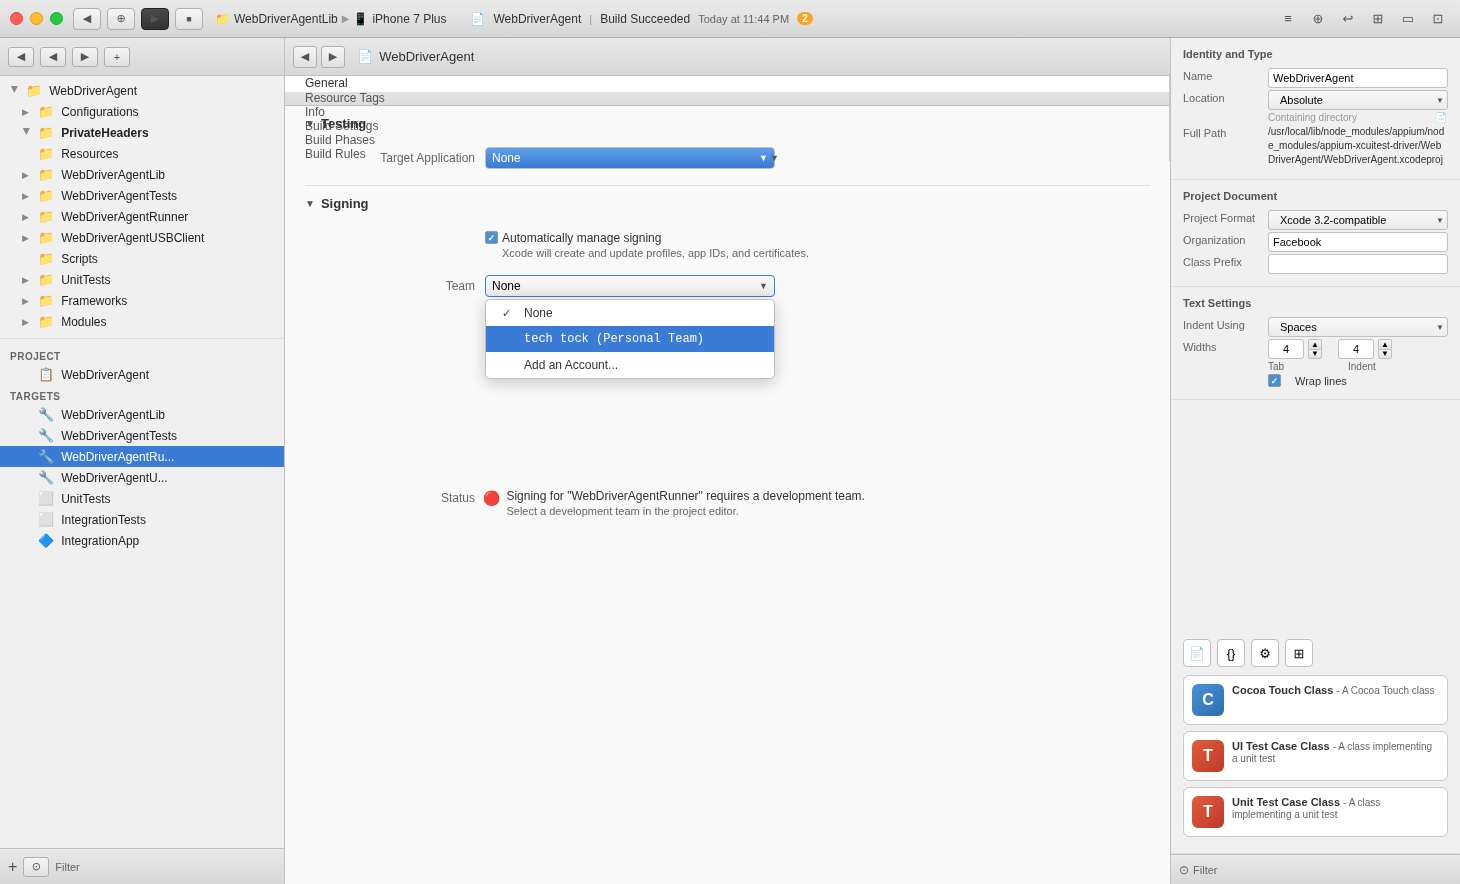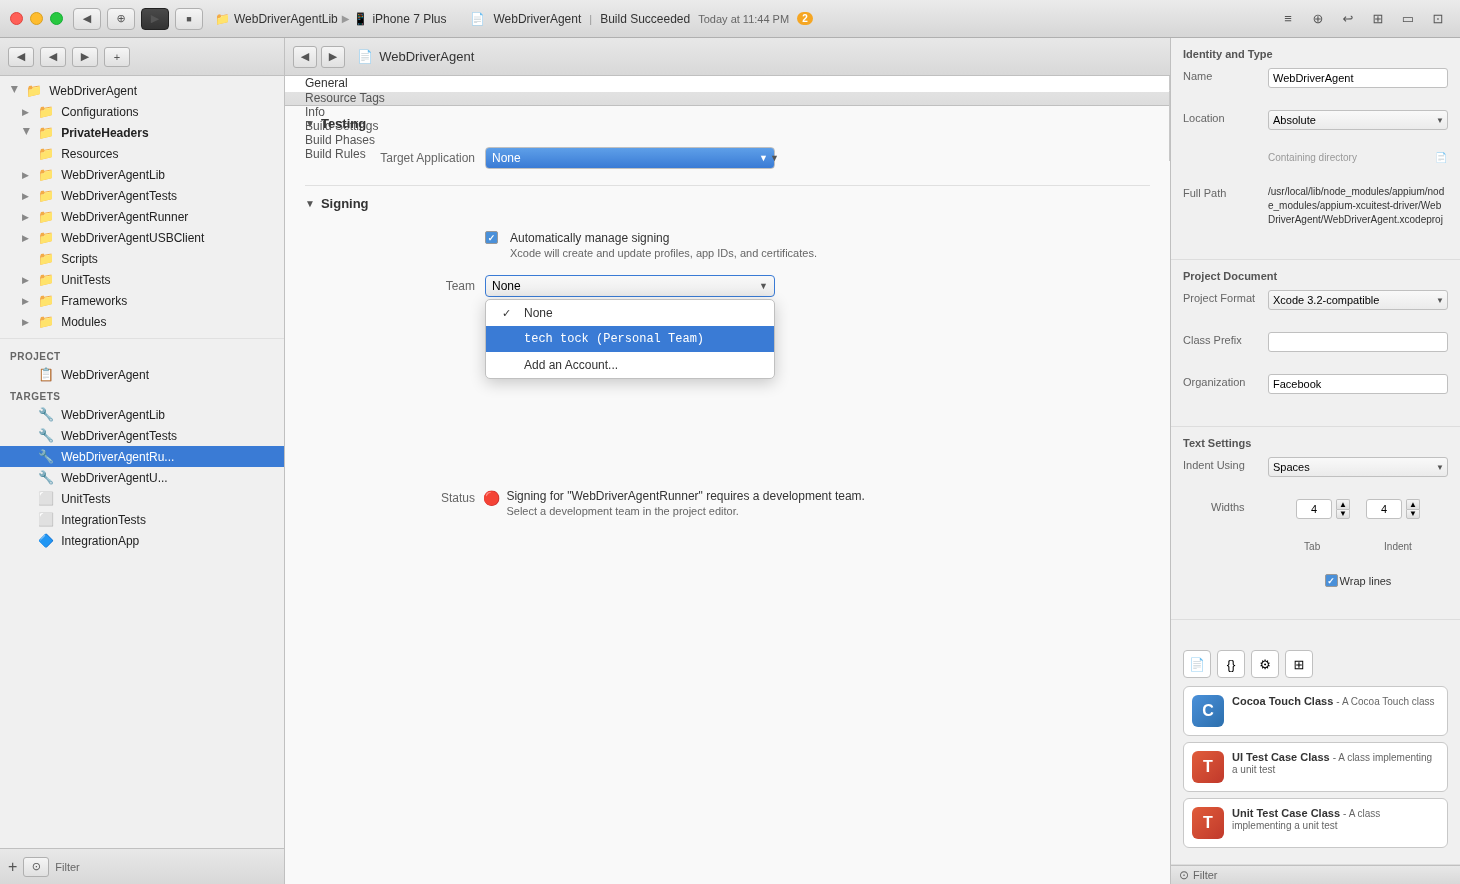--- a/index.html
+++ b/index.html
@@ -66,48 +66,48 @@
     .content-area { flex: 1; overflow-y: auto; padding: 0; }
     .section { padding: 10px 20px; }
     .section-header { display: flex; align-items: center; gap: 6px; margin-bottom: 10px; }
     .section-toggle { font-size: 10px; color: #555; cursor: pointer; }
     .section-title { font-size: 13px; font-weight: 600; color: #333; }
     .form-row { display: flex; align-items: center; padding: 6px 10px; gap: 10px; }
     .form-label { font-size: 12px; color: #666; text-align: right; width: 160px; flex-shrink: 0; }
     .dropdown-wrapper { position: relative; width: 300px; }
     .dropdown-wrapper::after { content: '▼'; position: absolute; right: 6px; top: 50%; transform: translateY(-50%); font-size: 9px; color: #555; pointer-events: none; }
 
-    .checkbox-row { display: flex; align-items: flex-start; gap: 12px; padding: 4px 0; }
+    .checkbox-row { display: flex; align-items: flex-start; gap: 4px; padding: 4px 0; }
     .checkbox-label { font-size: 12px; color: #333; font-weight: 500; }
     .checkbox-desc { font-size: 11px; color: #666; margin-top: 2px; }
     .checkbox-wrapper { display: flex; flex-direction: column; }
 
     
     .status-row { display: flex; align-items: flex-start; gap: 8px; padding: 6px 10px; }
     .status-label { font-size: 12px; color: #666; text-align: right; width: 160px; flex-shrink: 0; padding-top: 2px; }
     .status-error { display: flex; align-items: flex-start; gap: 6px; }
     .error-icon { color: #e74c3c; font-size: 14px; margin-top: 1px; }
     .error-title { font-size: 12px; color: #333; font-weight: 500; }
     .error-desc { font-size: 11px; color: #666; margin-top: 2px; }
     .dropdown-menu { background: white; border: 1px solid #c0c0c0; border-radius: 5px; box-shadow: 0 4px 16px rgba(0,0,0,0.2); min-width: 290px; overflow: hidden; }
     .dropdown-menu-item { padding: 6px 16px; font-size: 12px; color: #333; cursor: pointer; display: flex; align-items: center; gap: 8px; }
     .dropdown-menu-item.highlighted { background: #3a7bd5; color: white; font-family: Liberation Mono, monospace; }
     .dropdown-check { width: 14px; font-size: 11px; }
 
     
     .right-panel { width: 290px; background: #f0f0f0; border-left: 1px solid #c0c0c0; display: flex; flex-direction: column; overflow-y: auto; }
     .right-section { padding: 10px 12px; border-bottom: 1px solid #ddd; }
     .right-section-title { font-size: 11px; font-weight: 700; color: #555; margin-bottom: 8px; text-transform: none; }
-    .right-field-row { display: flex; align-items: flex-start; margin-bottom: 22px; justify-content: center; }
+    .right-field-row { display: flex; align-items: flex-start; margin-bottom: 2px; }
     .right-field-label { font-size: 11px; color: #666; width: 85px; flex-shrink: 0; padding-top: 2px; font-weight: 500; }
     .right-field-value { font-size: 11px; color: #333; flex: 1; }
     .right-field-value.path { font-size: 10px; color: #333; word-break: break-all; line-height: 1.4; }
     .right-field-input { width: 100%; height: 20px; border: 1px solid #c0c0c0; border-radius: 3px; padding: 0 4px; font-size: 11px; background: white; }
     .right-dropdown-wrapper { position: relative; flex: 1; }
-    .right-dropdown-wrapper select { width: 100%; height: 20px; border: 1px solid #c0c0c0; border-radius: 3px; padding: 0 4px; font-size: 11px; background: linear-gradient(to bottom, #f9f9f9, #ebebeb); appearance: none; }
+    .right-dropdown-wrapper select { width: 100%; height: 20px; border: 1px solid #c0c0c0; border-radius: 3px; padding: 0 11px; font-size: 11px; background: linear-gradient(to bottom, #f9f9f9, #ebebeb); appearance: none; }
     .right-dropdown-wrapper::after { content: '▼'; position: absolute; right: 4px; top: 50%; transform: translateY(-50%); font-size: 8px; color: #555; pointer-events: none; }
 
     
     .stepper-wrapper { display: flex; align-items: center; gap: 4px; }
     .stepper-input { width: 36px; height: 20px; border: 1px solid #c0c0c0; border-radius: 3px; padding: 0 4px; font-size: 11px; background: white; text-align: center; }
     .stepper-btns { display: flex; flex-direction: column; }
     .stepper-btn { width: 14px; height: 10px; border: 1px solid #c0c0c0; background: linear-gradient(to bottom, #f5f5f5, #e0e0e0); display: flex; align-items: center; justify-content: center; cursor: pointer; font-size: 8px; line-height: 1; }
     .stepper-btn:first-child { border-radius: 2px 2px 0 0; border-bottom: none; }
     .stepper-btn:last-child { border-radius: 0 0 2px 2px; }
     .template-icons { display: flex; gap: 6px; align-items: center; margin-bottom: 8px; }
@@ -439,26 +439,26 @@
       <div class="right-section-title">Project Document</div>
       <div class="right-field-row">
         <span class="right-field-label">Project Format</span>
         <div class="right-dropdown-wrapper">
           <select>
             <option>Xcode 3.2-compatible</option>
           </select>
         </div>
       </div>
       <div class="right-field-row">
+        <span class="right-field-label">Organization</span>
+        <input class="right-field-input" type="text" value="Facebook" style="">
+      </div>
+      <div class="right-field-row">
         <span class="right-field-label">Class Prefix</span>
         <input class="right-field-input" type="text" value="" style="">
-      </div>
-      <div class="right-field-row">
-        <span class="right-field-label">Organization</span>
-        <input class="right-field-input" type="text" value="Facebook" style="">
       </div>
     </div>
 
     <div class="right-section">
       <div class="right-section-title">Text Settings</div>
       <div class="right-field-row">
         <span class="right-field-label">Indent Using</span>
         <div class="right-dropdown-wrapper">
           <select>
             <option>Spaces</option>
@@ -484,21 +484,21 @@
             </div>
           </div>
         </div>
       </div>
       <div class="right-field-row" style="padding-left:85px;">
         <span style="font-size:10px;color:#666;width:60px;">Tab</span>
         <span style="font-size:10px;color:#666;margin-left:20px;">Indent</span>
       </div>
       <div class="right-field-row">
         <span class="right-field-label"></span>
-        <div style="display:flex;align-items:center;gap:2px;">
+        <div style="display:flex;align-items:center;gap:14px;">
           <div class="wrap-cb"></div>
           <span style="font-size:11px;color:#333;">Wrap lines</span>
         </div>
       </div>
     </div>
 
     <div style="flex:1;min-height:20px;"></div>
 
     <div class="right-section">
       <div class="template-icons">

